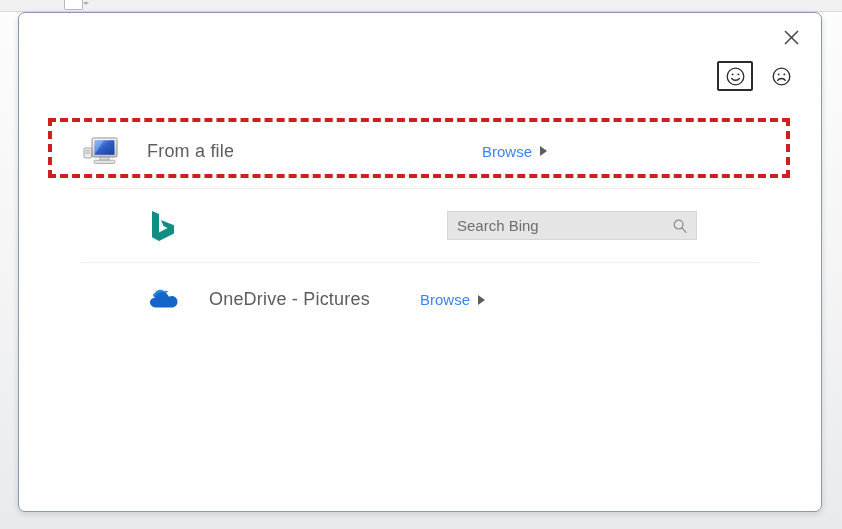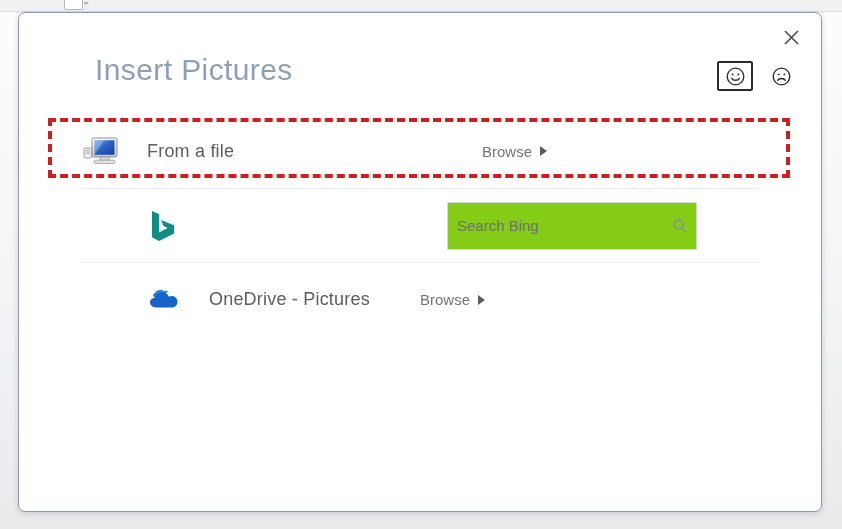--- a/index.html
+++ b/index.html
@@ -191,38 +191,38 @@
     margin-left: auto;
     display: flex;
     align-items: center;
   }
 
   .browse-link {
     display: inline-flex;
     align-items: center;
     gap: 8px;
     font-size: 15px;
-    color: #737373;
+    color: #3b82f6;
     cursor: pointer;
     white-space: nowrap;
     padding-right: 212px;
   }
   .browse-caret {
     width: 0; height: 0;
     border-top: 5px solid transparent;
     border-bottom: 5px solid transparent;
     border-left: 7px solid #5d5d5d;
   }
 
   .search-box {
     position: relative;
     width: 250px;
-    height: 48px;
+    height: 29px;
     border: 1px solid #d7d7d7;
-    background: #84cc16;
+    background: #e5e5e5;
     box-sizing: border-box;
     display: flex;
     align-items: center;
   }
   .search-input {
     border: none;
     outline: none;
     background: transparent;
     font-family: "Liberation Sans", sans-serif;
     font-size: 15px;
@@ -267,21 +267,20 @@
   <div class="host-chrome-button"></div>
   <div class="host-chrome-caret"></div>
 </div>
 
 <div class="watermark">\/</div>
 
 <div class="dialog">
 
   <div class="dialog-titlebar">
 
-    <div class="dialog-title">Insert Pictures</div>
 
     <div class="close-button">
       <span>
         <svg width="17" height="17" viewBox="0 0 17 17" aria-hidden="true">
           <line x1="2" y1="2" x2="15" y2="15" stroke="#4a4a4a" stroke-width="1.6"></line>
           <line x1="15" y1="2" x2="2" y2="15" stroke="#4a4a4a" stroke-width="1.6"></line>
         </svg>
       </span>
     </div>
 

